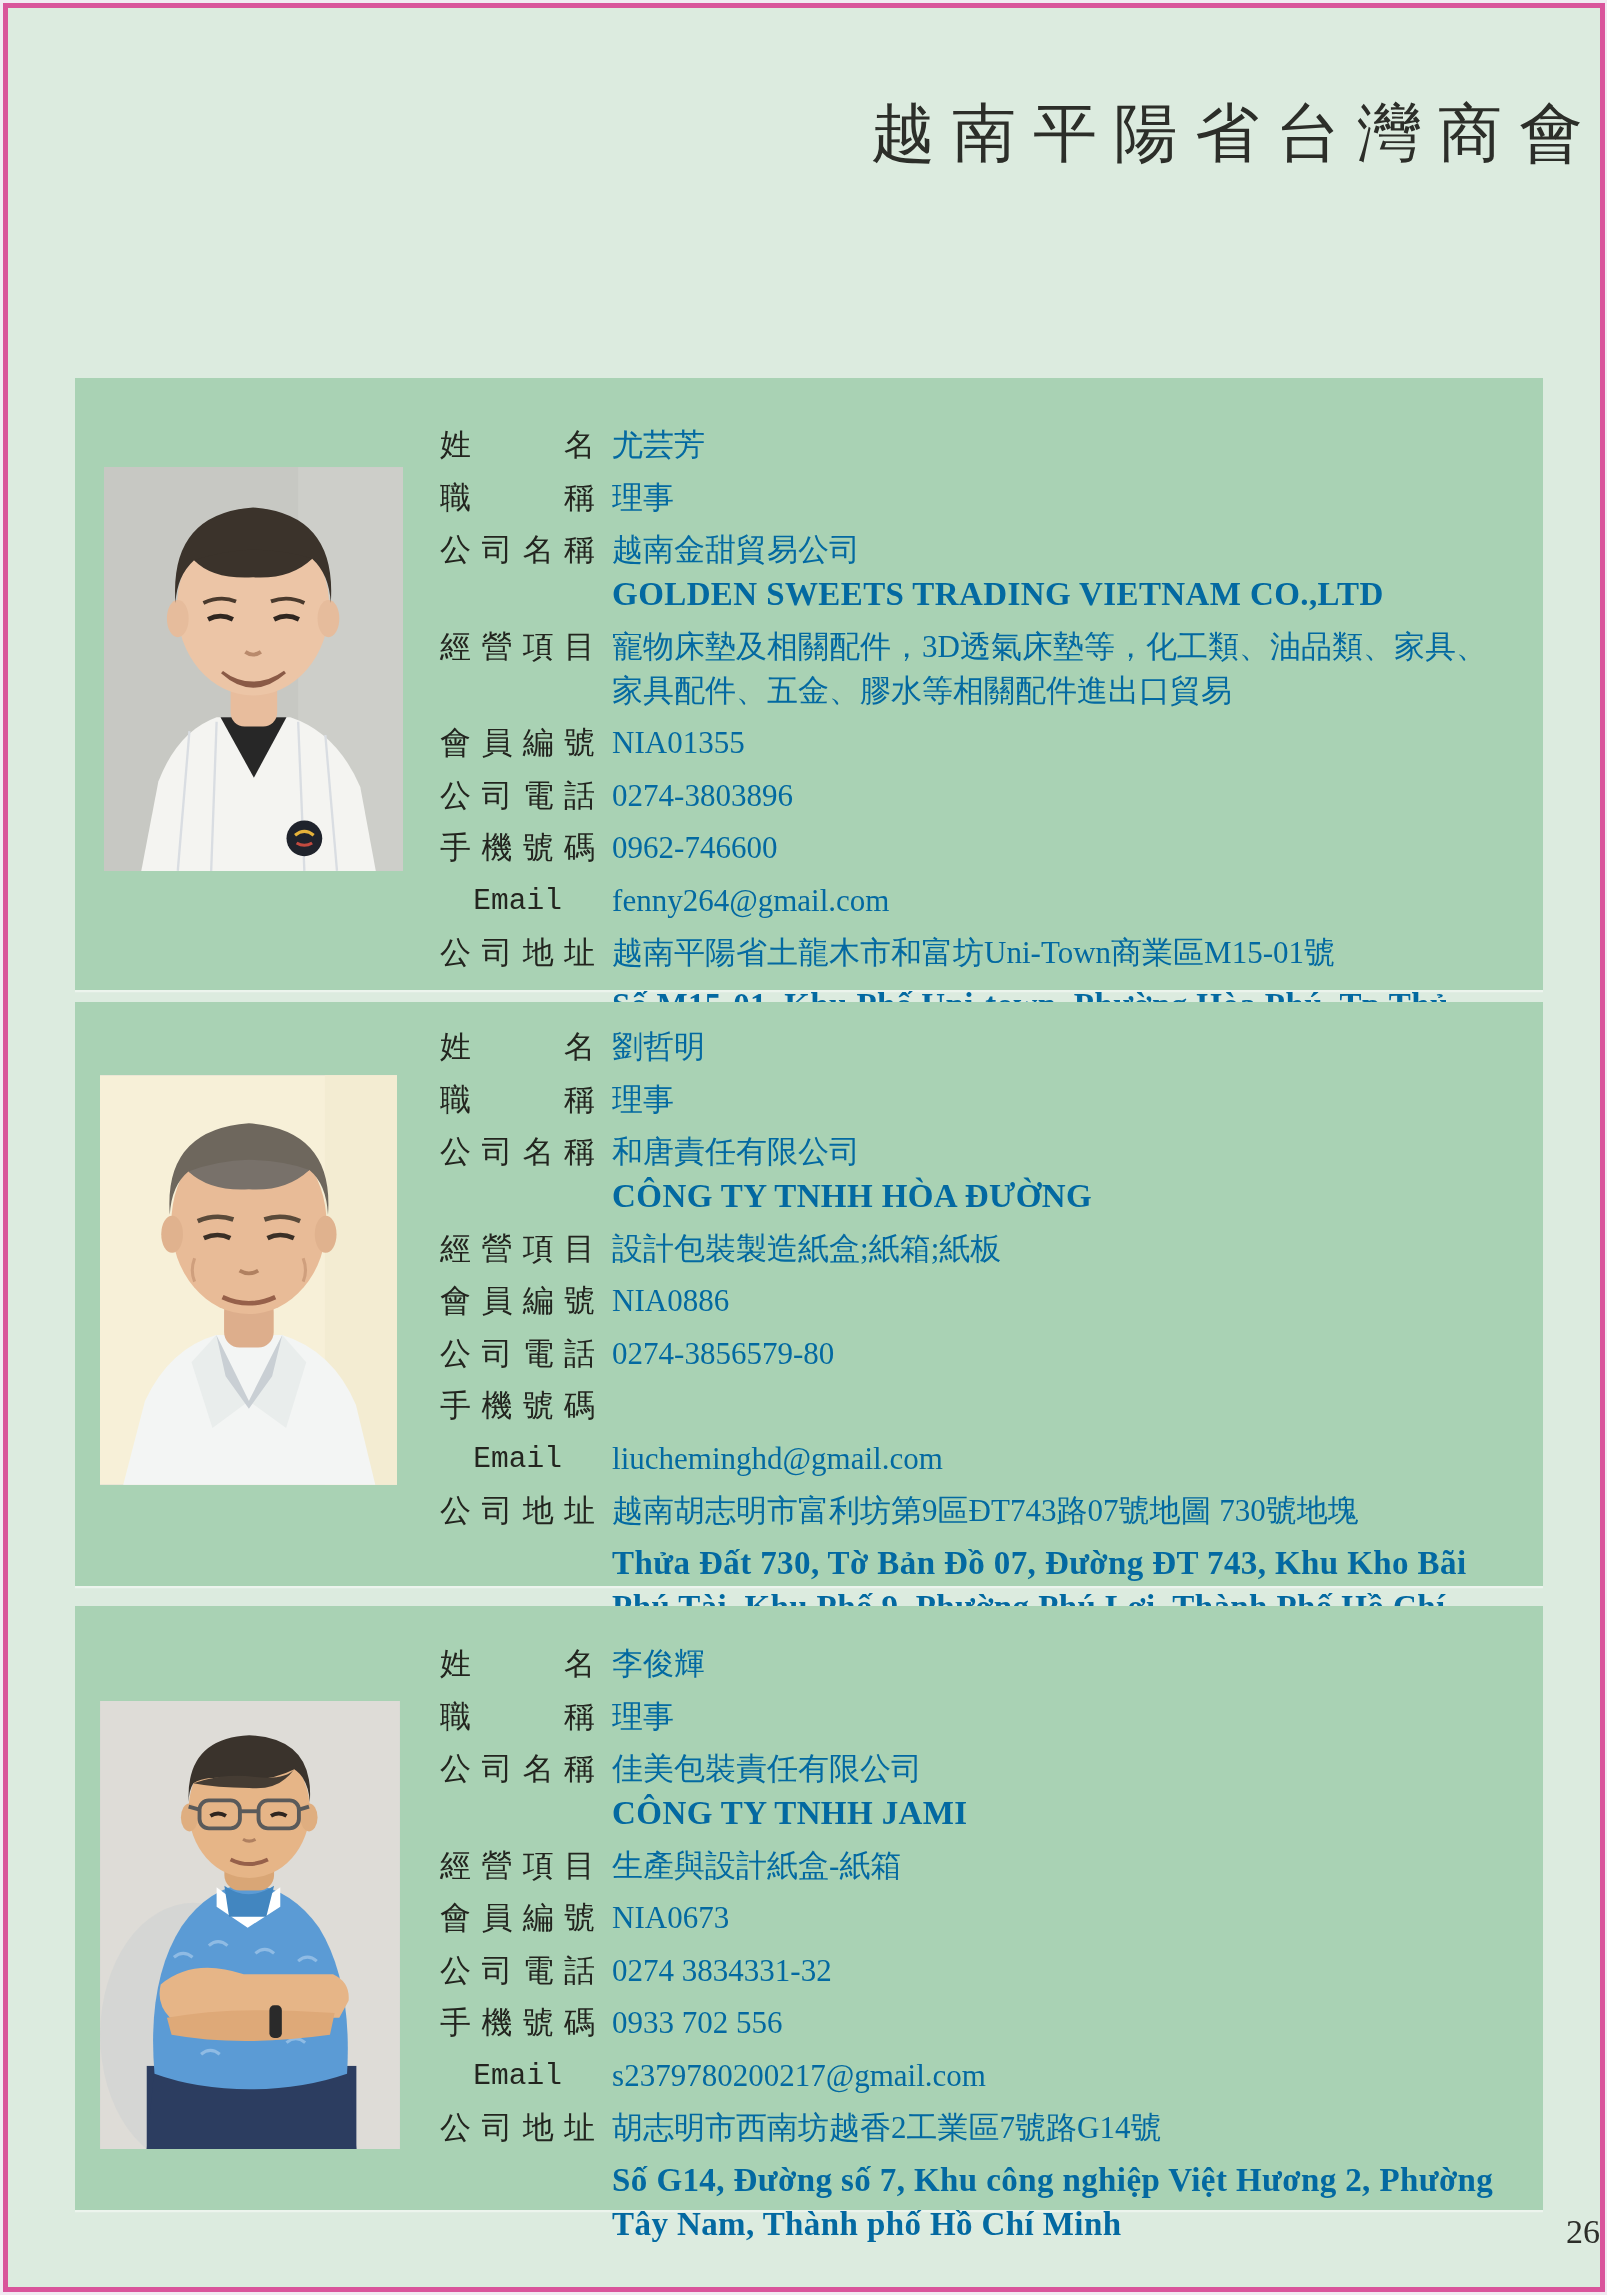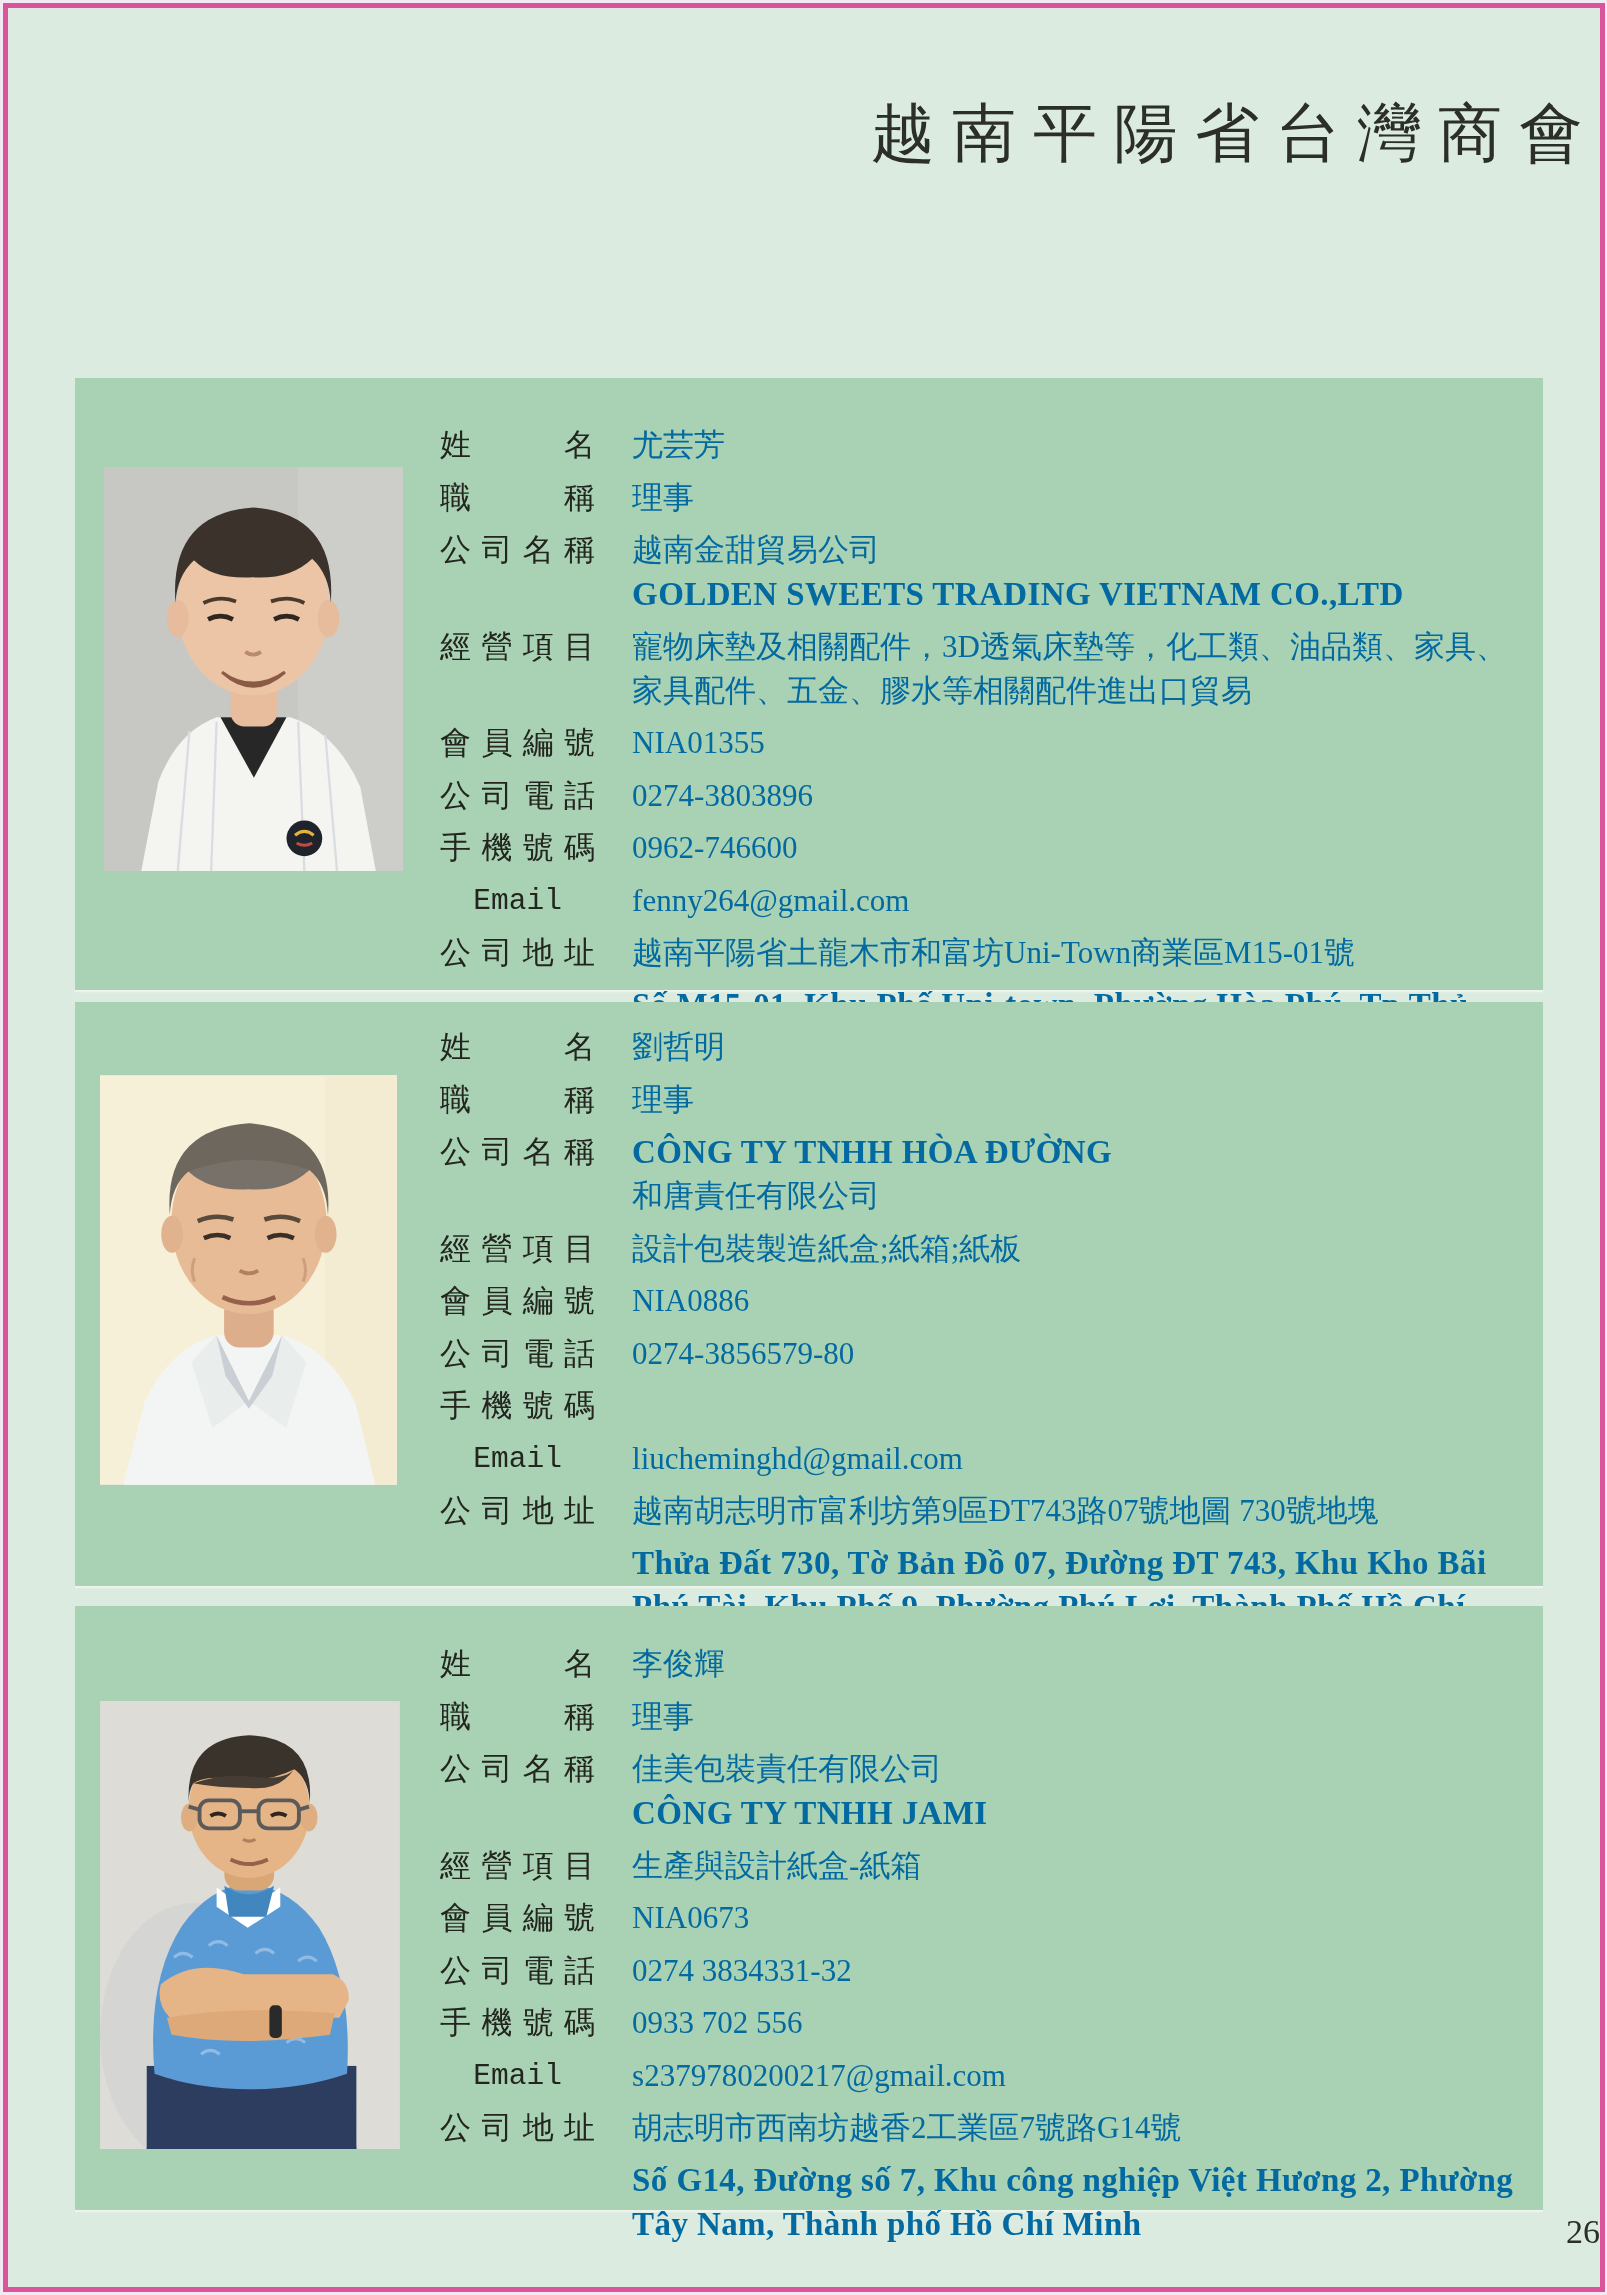--- a/index.html
+++ b/index.html
@@ -43,21 +43,21 @@
   .card1 .photo{left:29px;top:89px;width:299px;height:404px;}
   .card2 .photo{left:25px;top:73px;width:297px;height:410px;}
   .card3 .photo{left:25px;top:95px;width:300px;height:448px;}
   .photo svg{display:block;width:100%;height:100%;}
   .details{
     position:absolute;left:365px;right:28px;
   }
   .card1 .details{top:45px;}
   .card2 .details{top:23px;}
   .card3 .details{top:36px;}
-  .frow{display:flex;margin-bottom:8.5px;gap:20px;}
+  .frow{display:flex;margin-bottom:8.5px;}
   .flabel{
     flex:0 0 155px;
     margin-right:17px;
     font-size:31px;line-height:44px;
     text-align:justify;
     text-align-last:justify;
     white-space:nowrap;
     color:#23251f;
   }
   .flabel.latin{
@@ -196,22 +196,22 @@
         <div class="flabel">姓名</div>
         <div class="fvalue">劉哲明</div>
       </div>
       <div class="frow">
         <div class="flabel">職稱</div>
         <div class="fvalue">理事</div>
       </div>
       <div class="frow">
         <div class="flabel">公司名稱</div>
         <div class="fvalue">
+          <span class="vline">和唐責任有限公司</span>
           <span class="vline latin">CÔNG TY TNHH HÒA ĐƯỜNG</span>
-          <span class="vline">和唐責任有限公司</span>
         </div>
       </div>
       <div class="frow">
         <div class="flabel">經營項目</div>
         <div class="fvalue">設計包裝製造紙盒;紙箱;紙板</div>
       </div>
       <div class="frow">
         <div class="flabel">會員編號</div>
         <div class="fvalue latin">NIA0886</div>
       </div>

